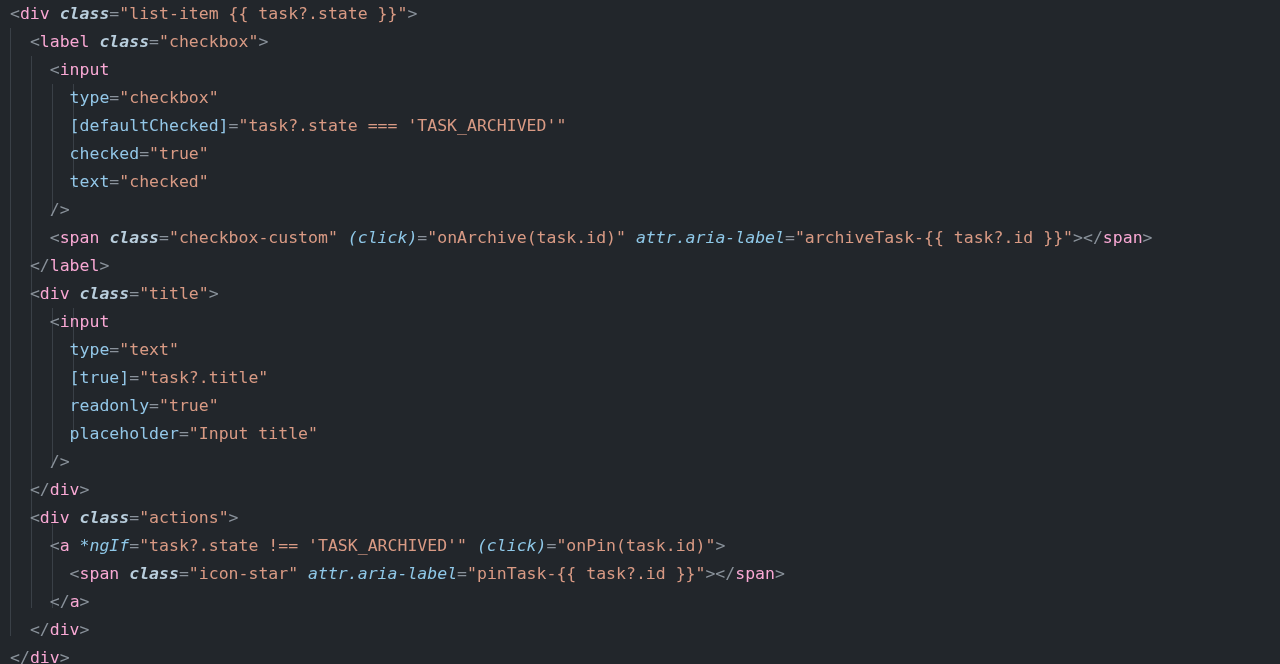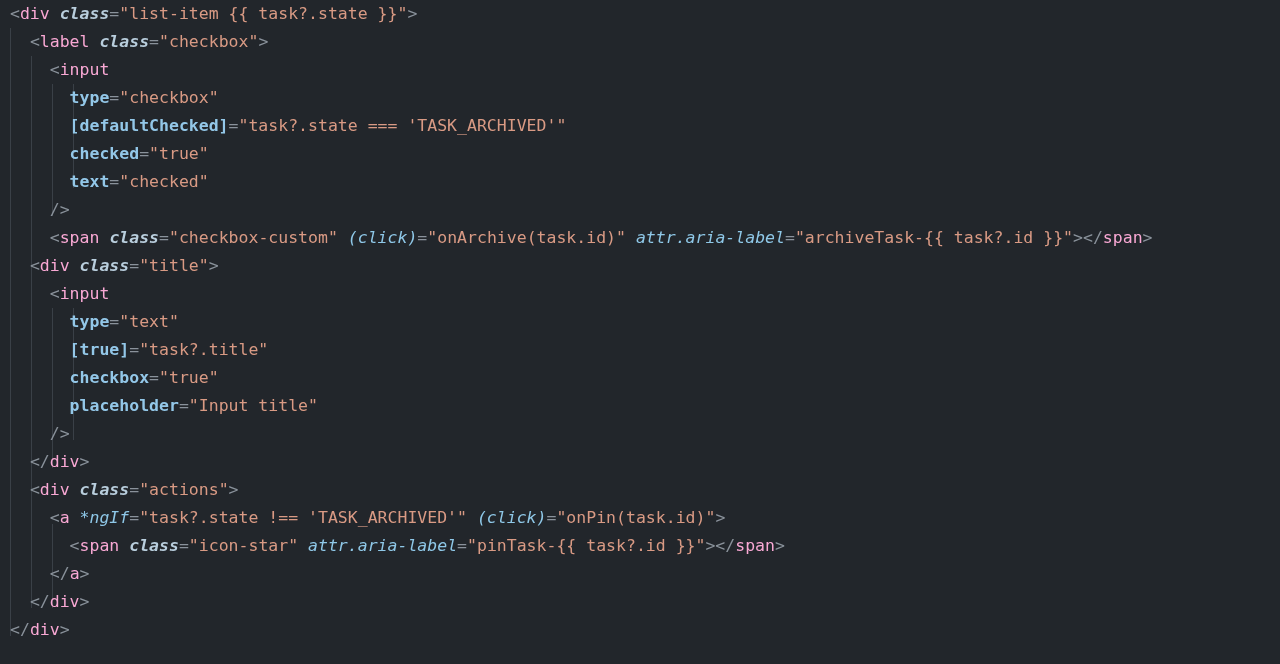--- a/index.html
+++ b/index.html
@@ -50,21 +50,21 @@
     font-size: 16.5px;
     letter-spacing: 0px;
     white-space: pre;
     font-family: "DejaVu Sans Mono", "Liberation Mono", monospace;
     padding-left: 10px;
   }
 
   
   .tok-punct      { color: #8A929B; }
   .tok-tag        { color: #f9a8d4; }
-  .tok-attr       { color: #93C7E8; font-weight: bold; }
+  .tok-attr       { color: #93C7E8; }
   .tok-attr-class { color: #B9CEDD; font-weight: bold; font-style: italic; }
   .tok-directive  { color: #8FC8E8; font-style: italic; }
   .tok-eq         { color: #8A929B; }
   .tok-string     { color: #D99A84; }
   .tok-plain      { color: #C8CDD3; }
 </style>
 </head>
 <body>
 
 <div id="code-editor">
@@ -80,25 +80,26 @@
   <div class="code-lines">
       <div class="code-line"><span class="tok-plain"></span><span class="tok-punct">&lt;</span><span class="tok-tag">div</span><span class="tok-plain"> </span><span class="tok-attr-class">class</span><span class="tok-eq">=</span><span class="tok-string">"list-item {{ task?.state }}"</span><span class="tok-punct">&gt;</span></div>
       <div class="code-line"><span class="tok-plain">  </span><span class="tok-punct">&lt;</span><span class="tok-tag">label</span><span class="tok-plain"> </span><span class="tok-attr-class">class</span><span class="tok-eq">=</span><span class="tok-string">"checkbox"</span><span class="tok-punct">&gt;</span></div>
       <div class="code-line"><span class="tok-plain">    </span><span class="tok-punct">&lt;</span><span class="tok-tag">input</span></div>
       <div class="code-line"><span class="tok-plain">      </span><span class="tok-attr">type</span><span class="tok-eq">=</span><span class="tok-string">"checkbox"</span></div>
       <div class="code-line"><span class="tok-plain">      </span><span class="tok-attr">[defaultChecked]</span><span class="tok-eq">=</span><span class="tok-string">"task?.state === 'TASK_ARCHIVED'"</span></div>
       <div class="code-line"><span class="tok-plain">      </span><span class="tok-attr">checked</span><span class="tok-eq">=</span><span class="tok-string">"true"</span></div>
       <div class="code-line"><span class="tok-plain">      </span><span class="tok-attr">text</span><span class="tok-eq">=</span><span class="tok-string">"checked"</span></div>
       <div class="code-line"><span class="tok-plain">    </span><span class="tok-punct">/&gt;</span></div>
       <div class="code-line"><span class="tok-plain">    </span><span class="tok-punct">&lt;</span><span class="tok-tag">span</span><span class="tok-plain"> </span><span class="tok-attr-class">class</span><span class="tok-eq">=</span><span class="tok-string">"checkbox-custom"</span><span class="tok-plain"> </span><span class="tok-directive">(click)</span><span class="tok-eq">=</span><span class="tok-string">"onArchive(task.id)"</span><span class="tok-plain"> </span><span class="tok-directive">attr.aria-label</span><span class="tok-eq">=</span><span class="tok-string">"archiveTask-{{ task?.id }}"</span><span class="tok-punct">&gt;&lt;/</span><span class="tok-tag">span</span><span class="tok-punct">&gt;</span></div>
+      <div class="code-line"><span class="tok-plain">  </span><span class="tok-punct">&lt;/</span><span class="tok-tag">label</span><span class="tok-punct">&gt;</span></div>
       <div class="code-line"><span class="tok-plain">  </span><span class="tok-punct">&lt;</span><span class="tok-tag">div</span><span class="tok-plain"> </span><span class="tok-attr-class">class</span><span class="tok-eq">=</span><span class="tok-string">"title"</span><span class="tok-punct">&gt;</span></div>
       <div class="code-line"><span class="tok-plain">    </span><span class="tok-punct">&lt;</span><span class="tok-tag">input</span></div>
       <div class="code-line"><span class="tok-plain">      </span><span class="tok-attr">type</span><span class="tok-eq">=</span><span class="tok-string">"text"</span></div>
       <div class="code-line"><span class="tok-plain">      </span><span class="tok-attr">[true]</span><span class="tok-eq">=</span><span class="tok-string">"task?.title"</span></div>
-      <div class="code-line"><span class="tok-plain">      </span><span class="tok-attr">checkbox</span><span class="tok-eq">=</span><span class="tok-string">"true"</span></div>
+      <div class="code-line"><span class="tok-plain">      </span><span class="tok-attr">readonly</span><span class="tok-eq">=</span><span class="tok-string">"true"</span></div>
       <div class="code-line"><span class="tok-plain">      </span><span class="tok-attr">placeholder</span><span class="tok-eq">=</span><span class="tok-string">"Input title"</span></div>
       <div class="code-line"><span class="tok-plain">    </span><span class="tok-punct">/&gt;</span></div>
       <div class="code-line"><span class="tok-plain">  </span><span class="tok-punct">&lt;/</span><span class="tok-tag">div</span><span class="tok-punct">&gt;</span></div>
       <div class="code-line"><span class="tok-plain">  </span><span class="tok-punct">&lt;</span><span class="tok-tag">div</span><span class="tok-plain"> </span><span class="tok-attr-class">class</span><span class="tok-eq">=</span><span class="tok-string">"actions"</span><span class="tok-punct">&gt;</span></div>
       <div class="code-line"><span class="tok-plain">    </span><span class="tok-punct">&lt;</span><span class="tok-tag">a</span><span class="tok-plain"> </span><span class="tok-directive">*ngIf</span><span class="tok-eq">=</span><span class="tok-string">"task?.state !== 'TASK_ARCHIVED'"</span><span class="tok-plain"> </span><span class="tok-directive">(click)</span><span class="tok-eq">=</span><span class="tok-string">"onPin(task.id)"</span><span class="tok-punct">&gt;</span></div>
       <div class="code-line"><span class="tok-plain">      </span><span class="tok-punct">&lt;</span><span class="tok-tag">span</span><span class="tok-plain"> </span><span class="tok-attr-class">class</span><span class="tok-eq">=</span><span class="tok-string">"icon-star"</span><span class="tok-plain"> </span><span class="tok-directive">attr.aria-label</span><span class="tok-eq">=</span><span class="tok-string">"pinTask-{{ task?.id }}"</span><span class="tok-punct">&gt;&lt;/</span><span class="tok-tag">span</span><span class="tok-punct">&gt;</span></div>
       <div class="code-line"><span class="tok-plain">    </span><span class="tok-punct">&lt;/</span><span class="tok-tag">a</span><span class="tok-punct">&gt;</span></div>
       <div class="code-line"><span class="tok-plain">  </span><span class="tok-punct">&lt;/</span><span class="tok-tag">div</span><span class="tok-punct">&gt;</span></div>
       <div class="code-line"><span class="tok-plain"></span><span class="tok-punct">&lt;/</span><span class="tok-tag">div</span><span class="tok-punct">&gt;</span></div>
     </div>

